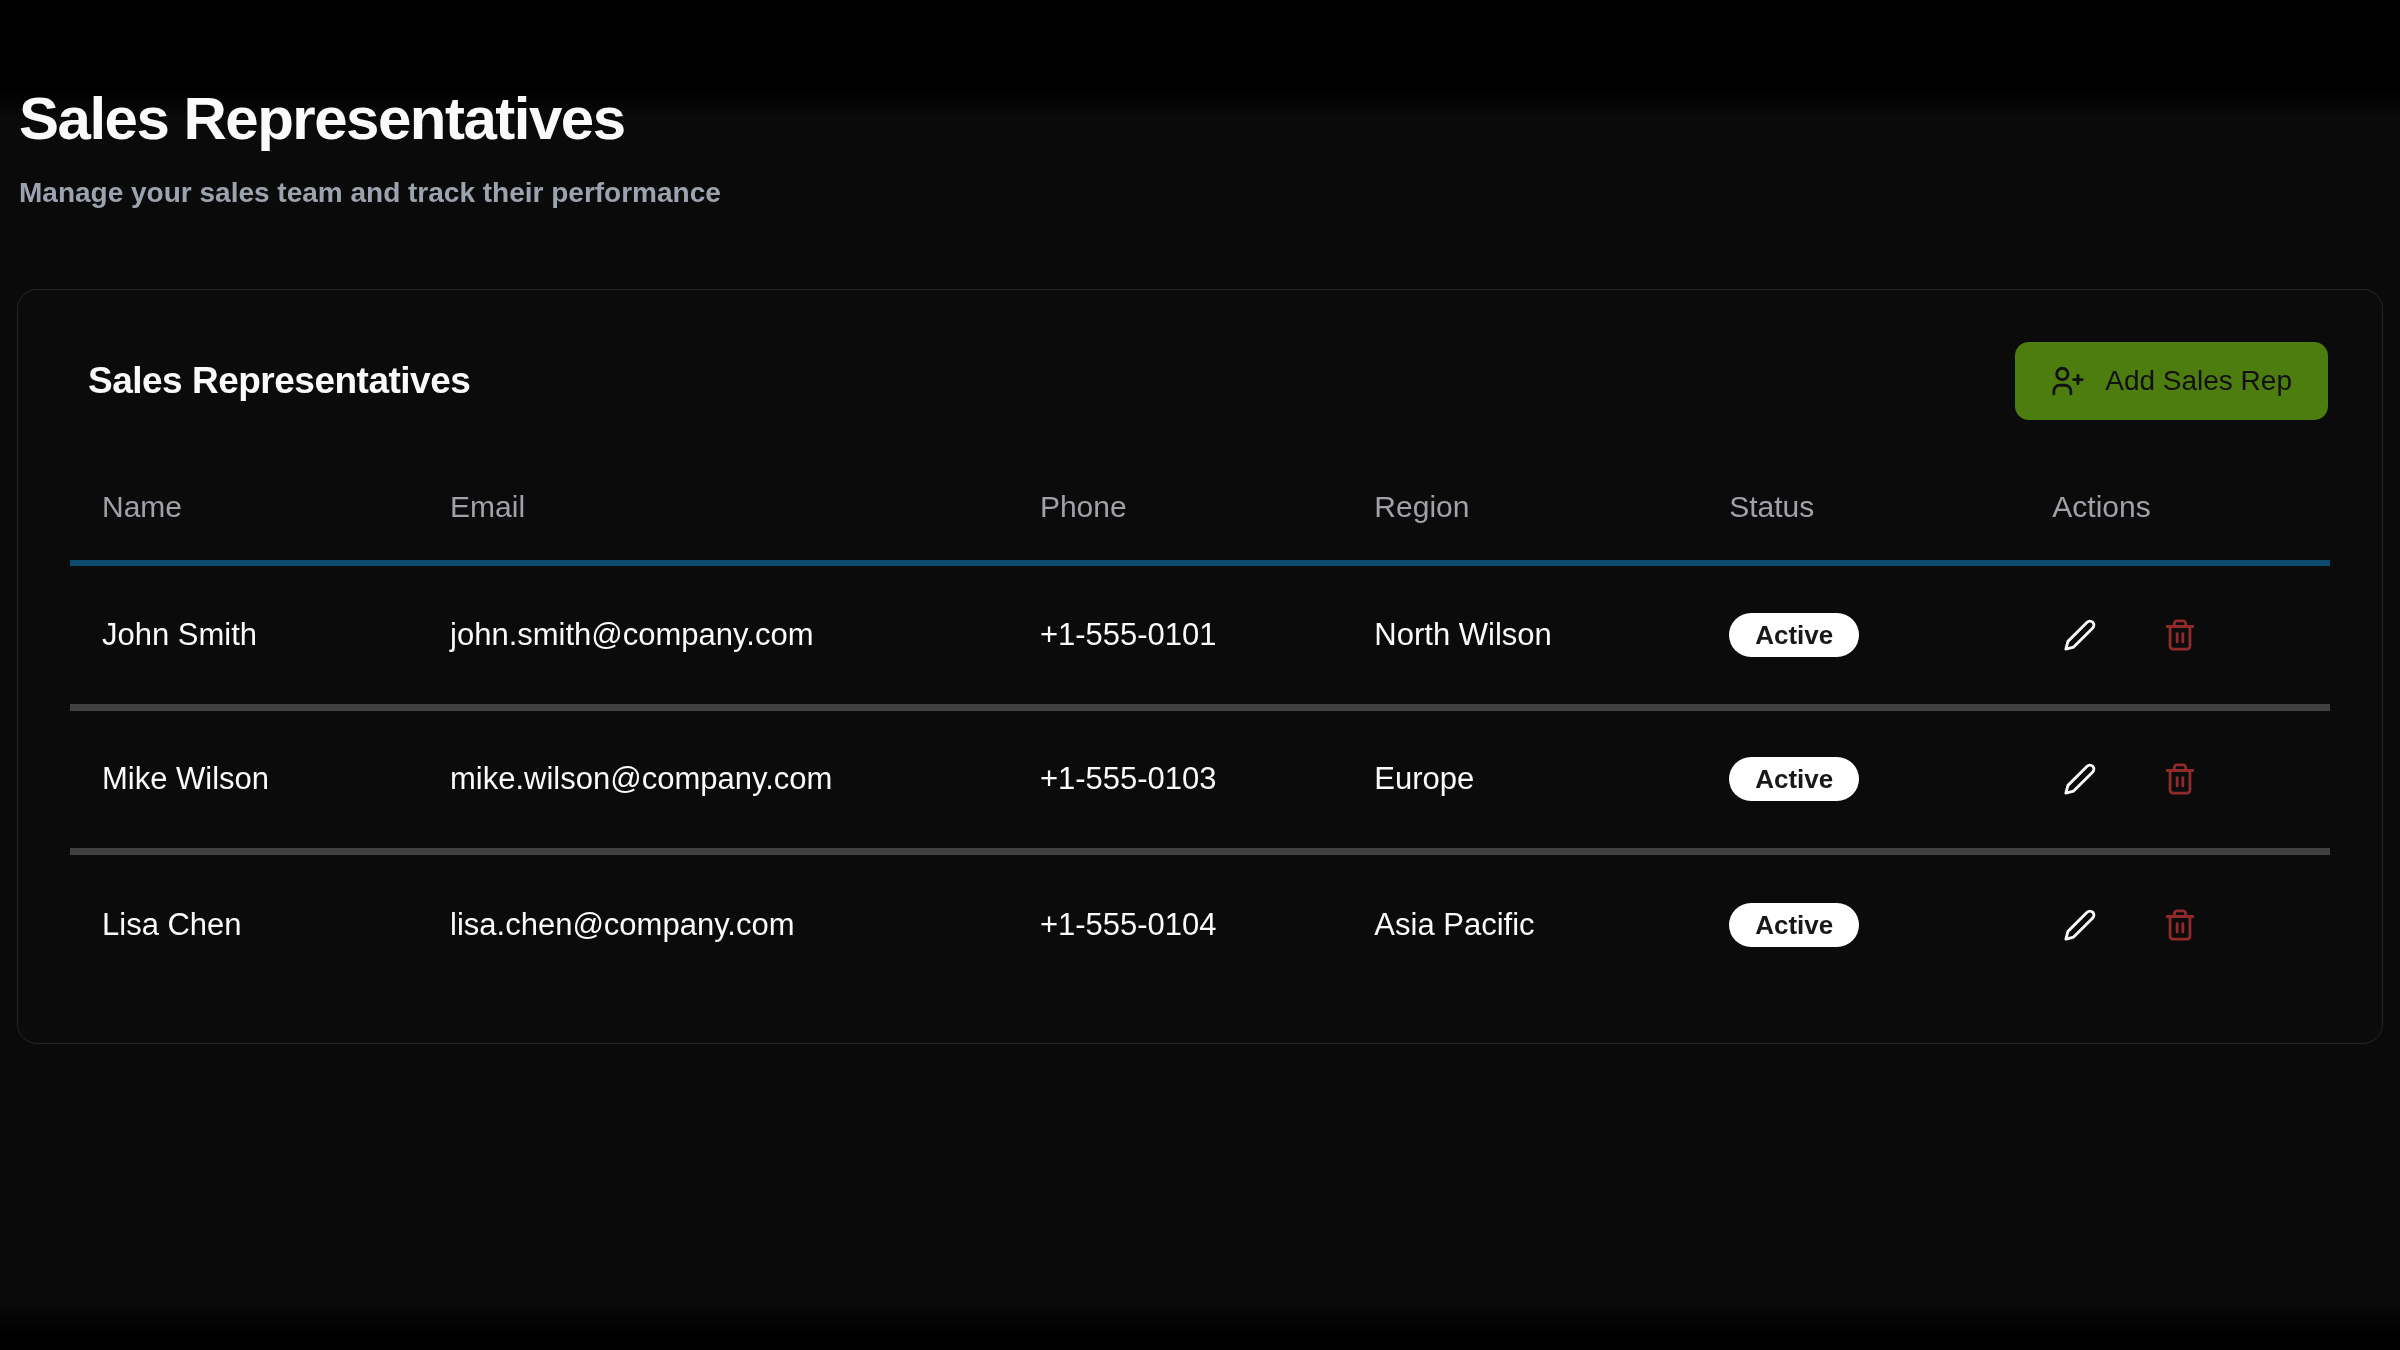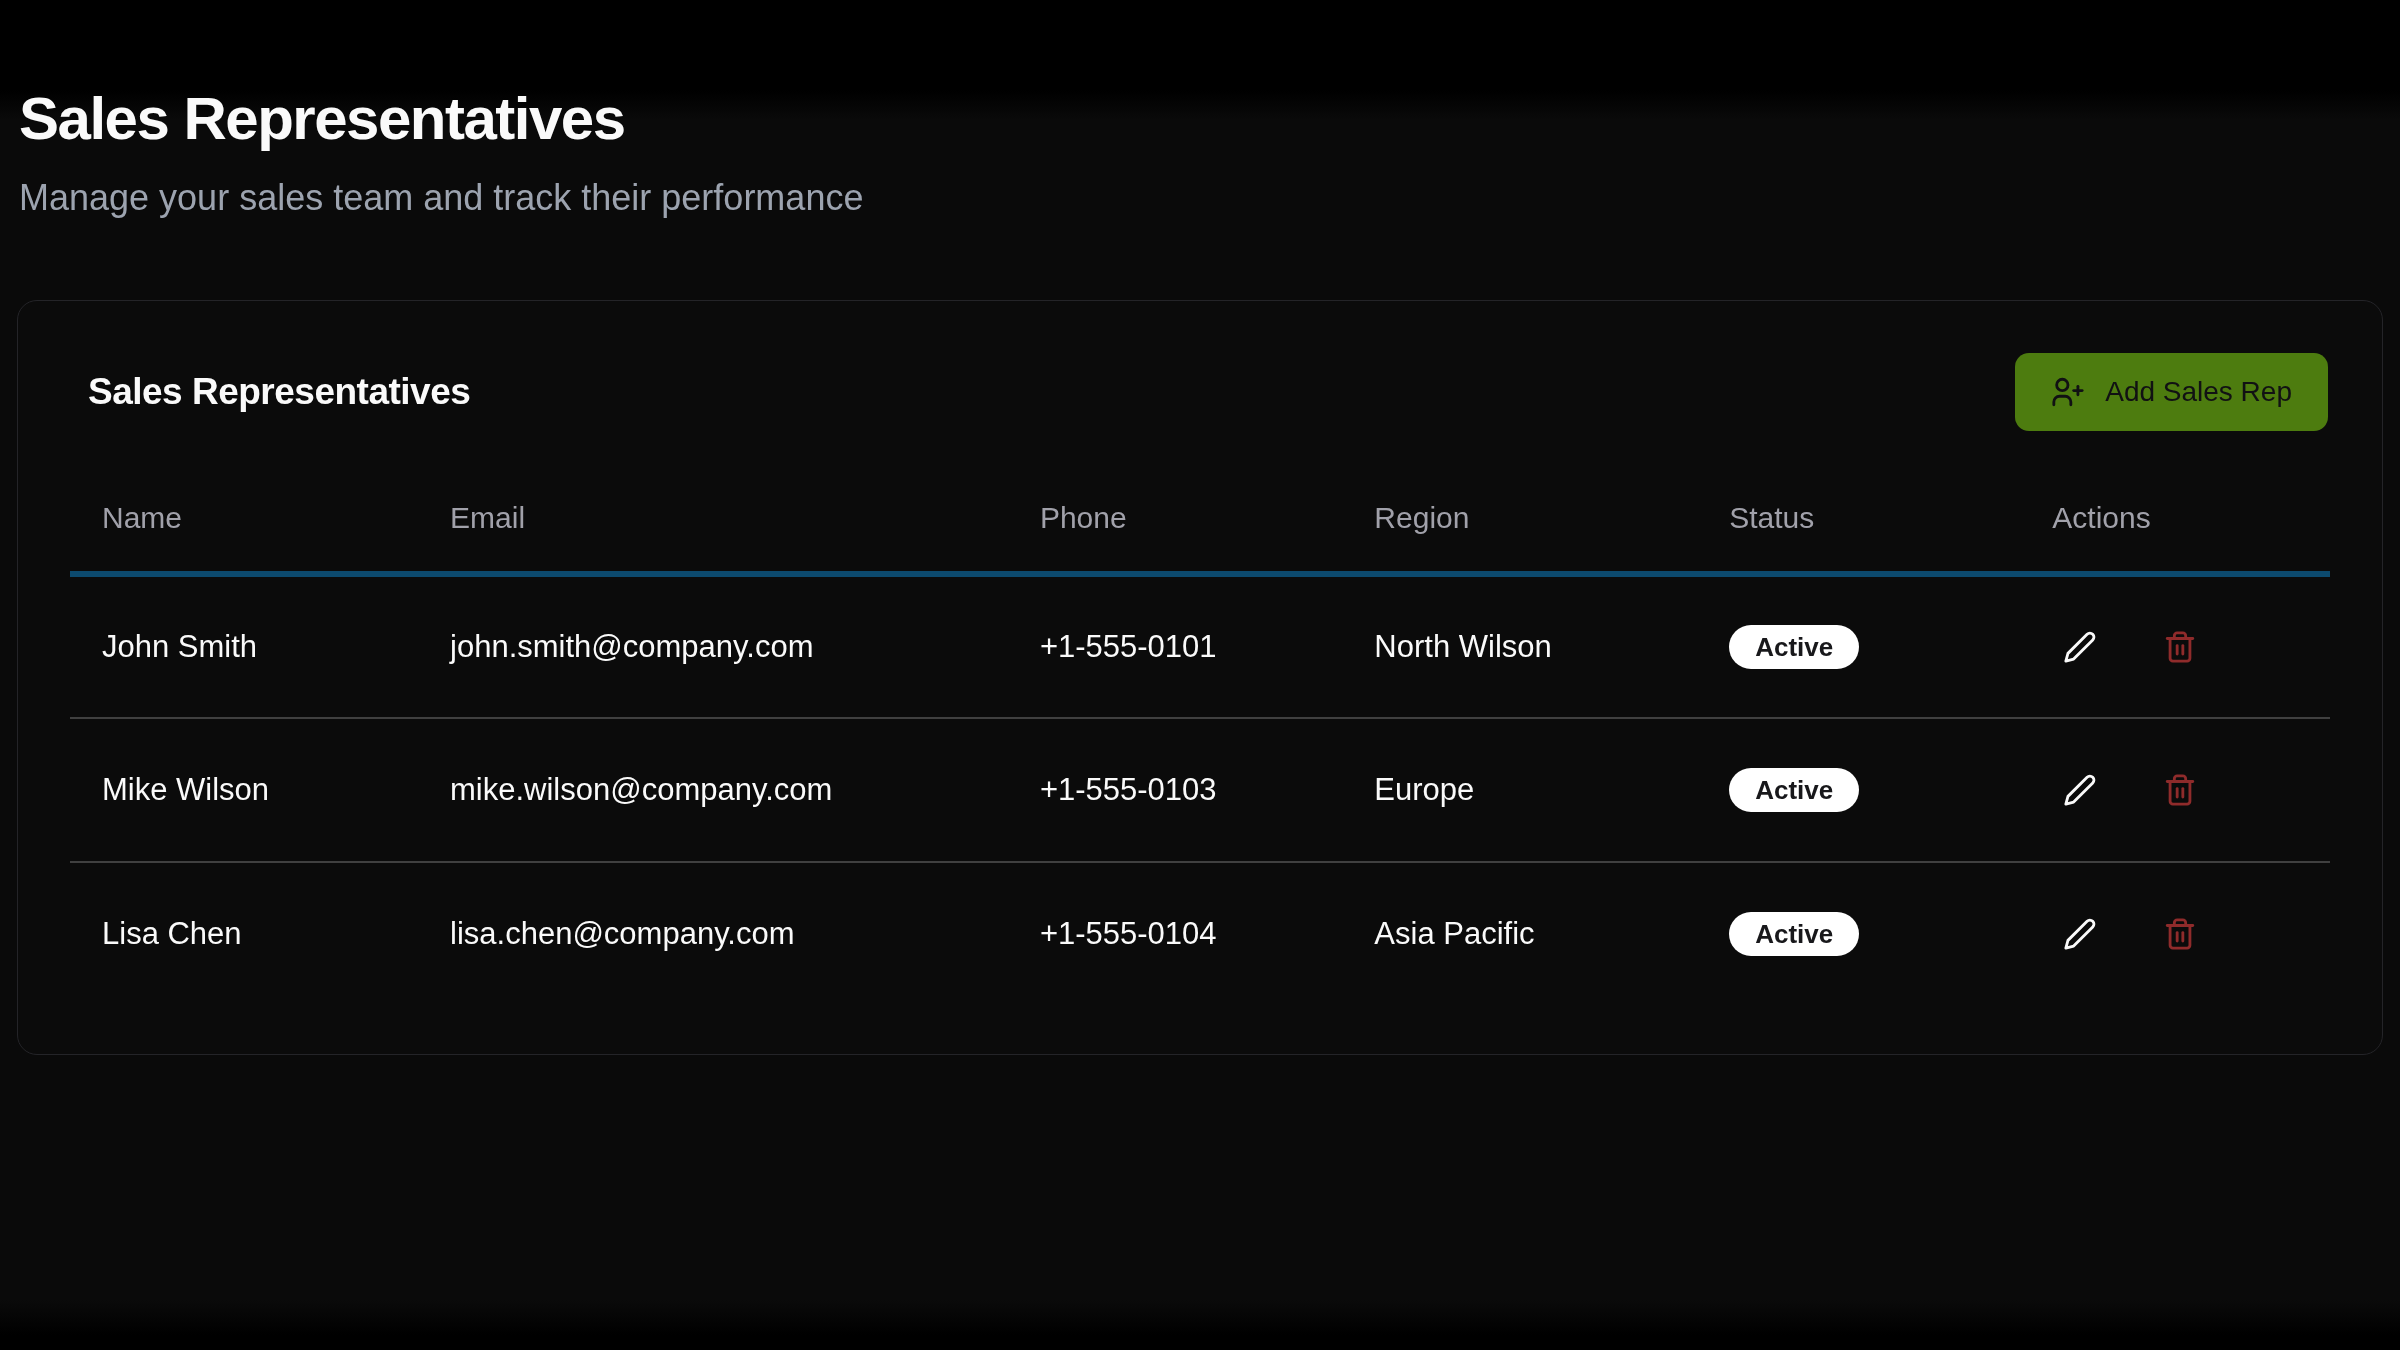--- a/index.html
+++ b/index.html
@@ -20,24 +20,24 @@
   .page-title {
     font-size: 60px;
     line-height: 1.15;
     font-weight: 700;
     letter-spacing: -1.5px;
     color: #fafafa;
     margin: 0 0 0 2px;
   }
   .page-subtitle {
     margin: 22px 0 0 2px;
-    font-size: 36px;
+    font-size: 28px;
     line-height: 1.3;
     color: #9ca3af;
-    font-weight: 400;
+    font-weight: 700;
   }
   .card {
     margin-top: 78px;
     background: #0b0b0b;
     border: 1px solid #242428;
     border-radius: 20px;
     padding: 52px 52px 48px 52px;
   }
   .card-header {
     display: flex;
@@ -80,21 +80,21 @@
     color: #a1a1aa;
     padding: 16px 32px 36px 32px;
     border-bottom: 6px solid #0c4a6e;
   }
   td {
     font-size: 31px;
     font-weight: 400;
     color: #fafafa;
     padding: 0 32px;
     height: 144px;
-    border-bottom: 2px solid #404040;
+    border-bottom: 7px solid #404040;
   }
   tr:last-child td { border-bottom: none; }
   td.name-cell { font-weight: 500; }
   .badge {
     display: inline-flex;
     align-items: center;
     justify-content: center;
     background: #ffffff;
     color: #18181b;
     font-size: 26px;

